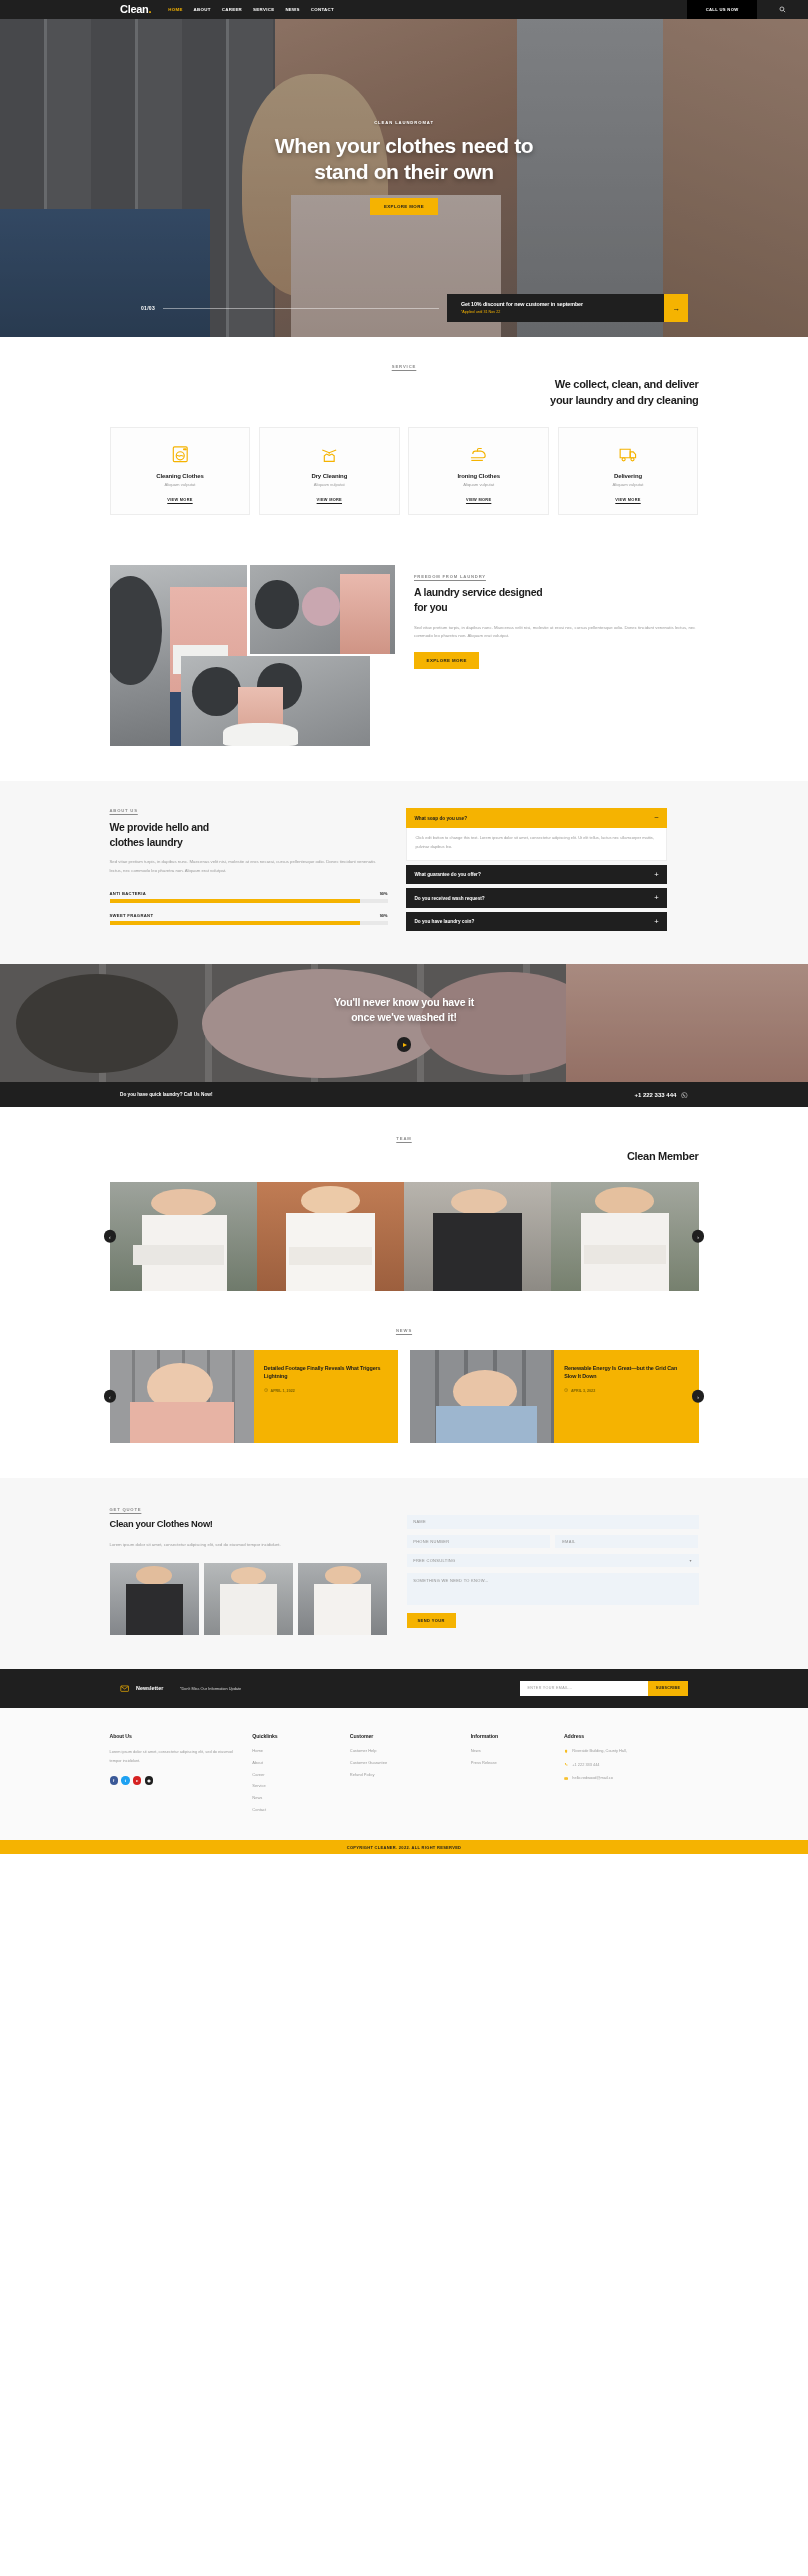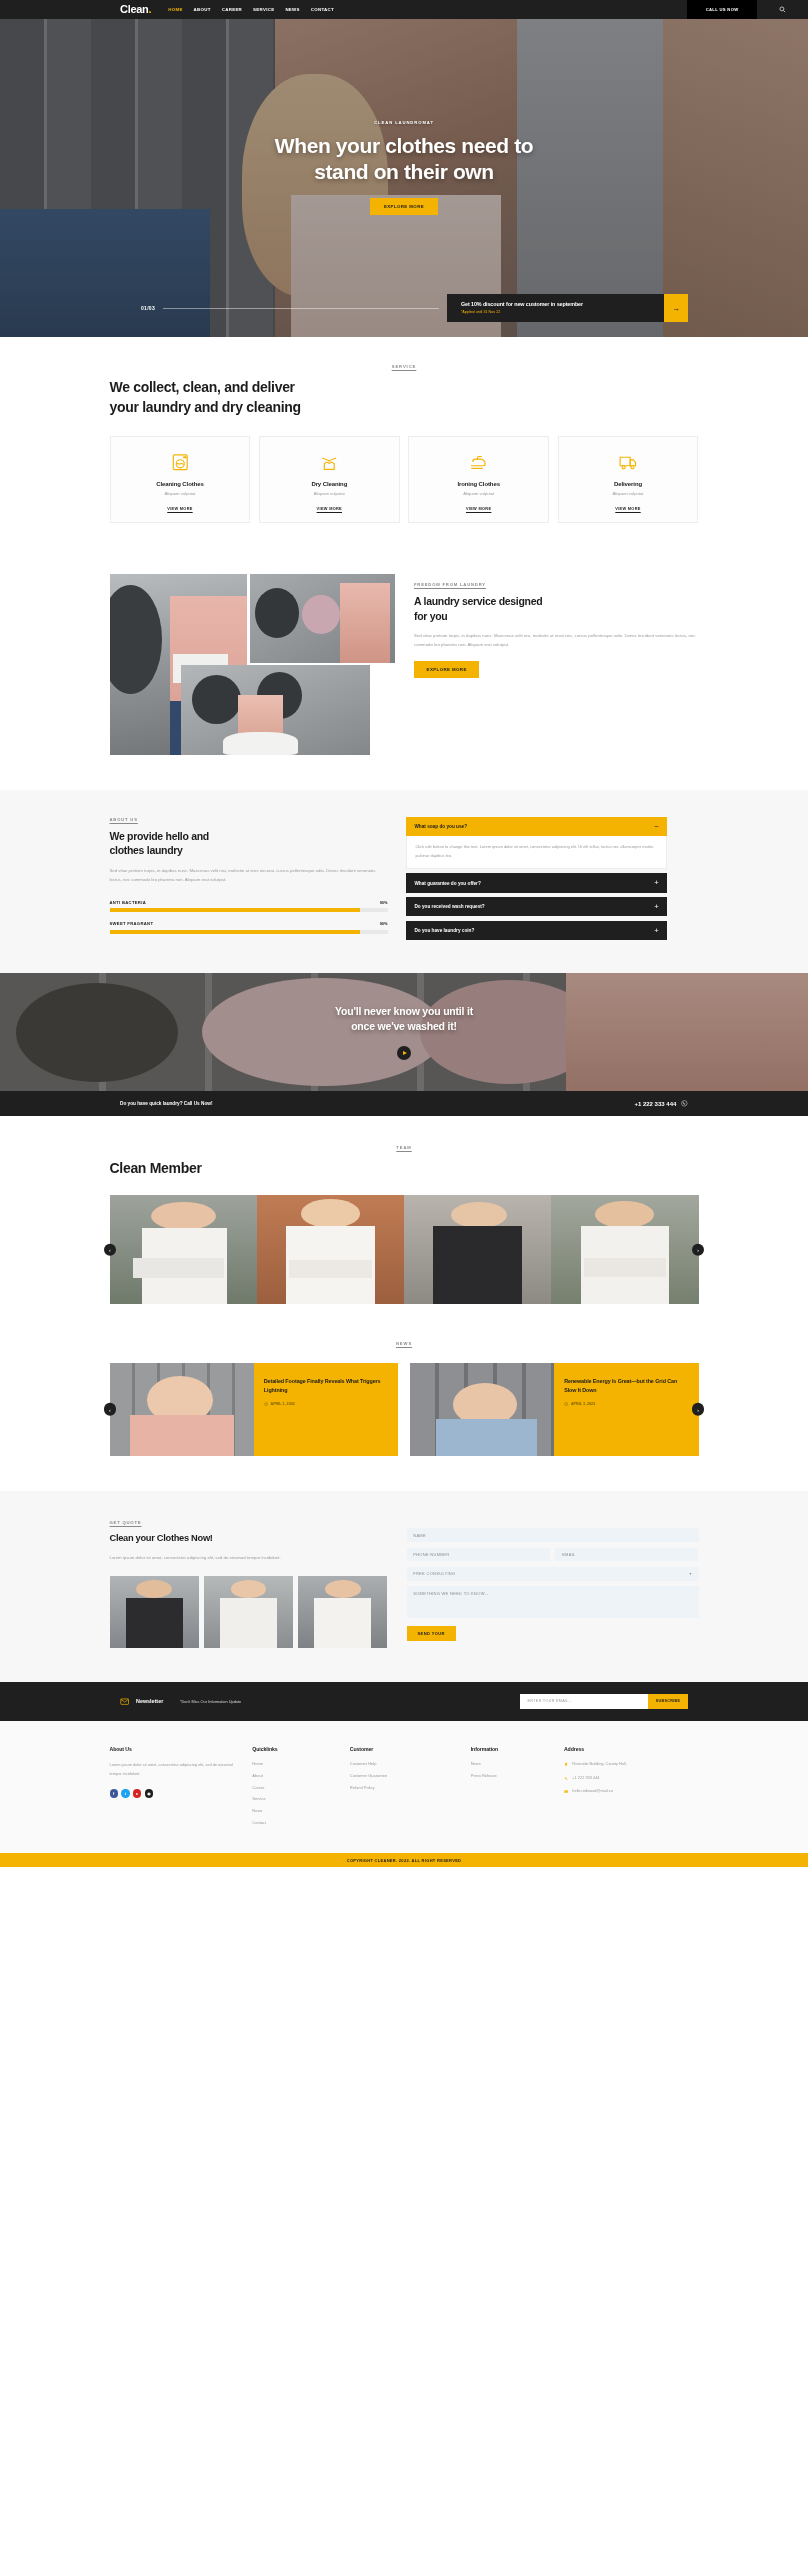--- a/index.html
+++ b/index.html
@@ -82,21 +82,21 @@
   }
 
   
   .sec-pad { padding: 27px 0; }
   .eyebrow-c {
     text-align: center; font-size: 4.2px; font-weight: 700; letter-spacing: 0.9px;
     color: #8a8a8a; text-transform: uppercase; text-decoration: underline;
     text-underline-offset: 1.7px; margin-bottom: 7.6px;
   }
   .sec-title-c {
-    text-align: left; font-size: 14px; font-weight: 800; line-height: 1.45; letter-spacing: -0.3px;
+    text-align: right; font-size: 11px; font-weight: 800; line-height: 1.45; letter-spacing: -0.3px;
   }
 
   
   .cards { display: flex; gap: 8.4px; margin-top: 18.5px; }
   .card {
     flex: 1; background: #fdfdfd; border: 0.8px solid #ededed; padding: 15px 6.7px 11.8px;
     text-align: center; display: flex; flex-direction: column; align-items: center;
   }
   .card-ic { height: 22px; display: flex; align-items: center; justify-content: center; margin-bottom: 7.6px; }
   .card-ic svg { width: 18.5px; height: 18.5px; }
@@ -504,21 +504,21 @@
   <div class="video">
     <div style="position:absolute;inset:0;background:
       repeating-linear-gradient(90deg,#6f6e6c 0 99px,#8d8c8a 99px 106px);"></div>
     <div style="position:absolute;left:2%;top:8%;width:20%;height:84%;border-radius:50%;background:#46443f;"></div>
     <div style="position:absolute;left:25%;top:4%;width:30%;height:92%;border-radius:50%;background:#d9bdbb;"></div>
     <div style="position:absolute;left:52%;top:6%;width:22%;height:88%;border-radius:50%;background:#c9a6a4;"></div>
     <div style="position:absolute;left:70%;top:0;width:30%;height:100%;background:linear-gradient(180deg,#e2b8a9,#c49282);"></div>
     <div class="video-shade"></div>
     <div class="video-inner">
       <div class="video-title">
-        <div>You'll never know you until it</div>
+        <div>You'll never know you have it</div>
         <div>once we've washed it!</div>
       </div>
       <div class="play">
           <span></span>
         </div>
     </div>
   </div>
 
   <div class="callbar">
     <div class="ct">Do you have quick laundry? Call Us Now!</div>

